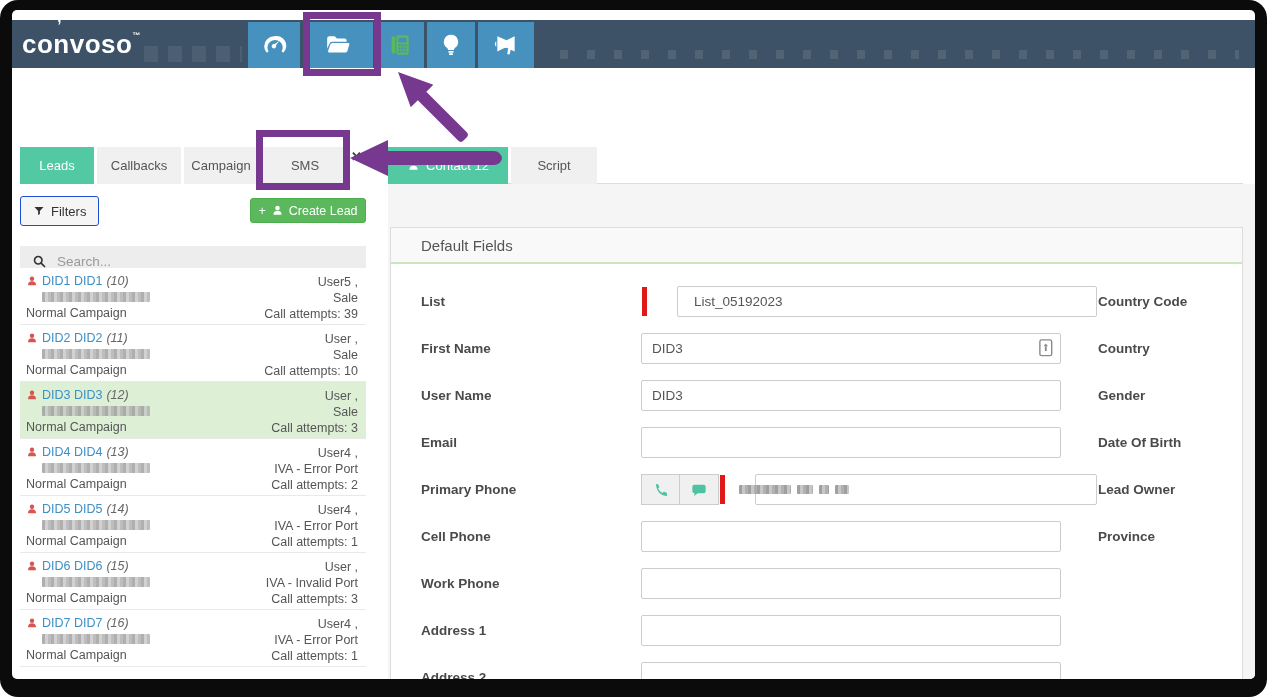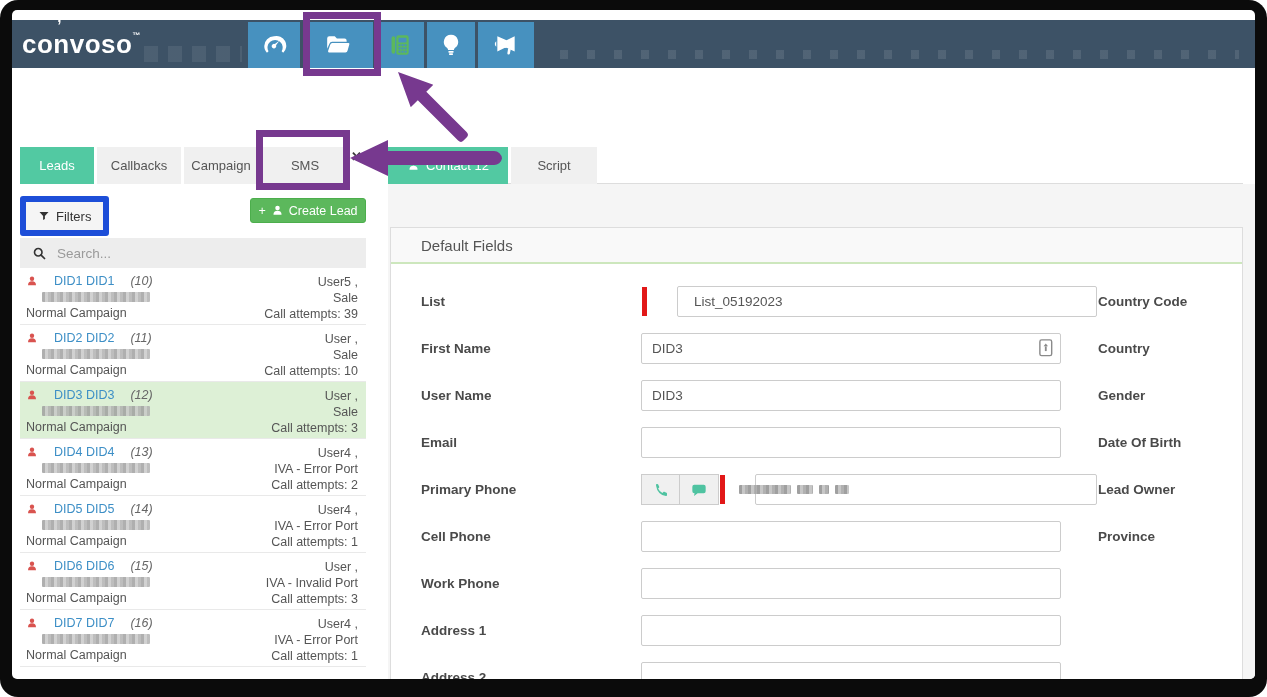--- a/index.html
+++ b/index.html
@@ -35,35 +35,35 @@
   .ltab.active { background:#52c9a2; color:#fff; }
   .tab-close { position:absolute; left:339px; top:139px; font-size:13px; font-weight:bold; color:#3a3a3a; z-index:6; cursor:pointer; }
   .rtabs { position:absolute; left:376px; top:137px; display:flex; gap:3px; z-index:5; }
   .rtab { height:37px; background:#f0f0f0; color:#555; font-size:13px; display:flex; align-items:center; justify-content:center; gap:6px; }
   .rtab.active { background:#52c9a2; color:#fff; }
   .rtab svg { width:13px; height:13px; }
   .rtabline { position:absolute; left:376px; right:12px; top:173px; height:1px; background:#ddd; }
 
   
   .btn-filters { position:absolute; left:8px; top:186px; height:28px; padding:14px 12px; background:#f5f5f5;
-    border:6px solid #1d4ed8; border-radius:3px; display:flex; align-items:center; gap:6px; font-size:13px; color:#333; cursor:pointer; }
+    border:1px solid #1d4ed8; border-radius:3px; display:flex; align-items:center; gap:6px; font-size:13px; color:#333; cursor:pointer; }
   .btn-filters svg { width:12px; height:12px; }
   .btn-create { position:absolute; left:238px; top:188px; width:116px; height:25px; background:#5cb85c; border:1px solid #4cae4c;
     border-radius:3px; color:#fff; font-size:12.5px; display:flex; align-items:center; justify-content:center; gap:5px; cursor:pointer; }
   .btn-create svg { width:13px; height:13px; }
-  .searchbar { position:absolute; left:8px; top:228px; width:346px; height:30px; background:#ededed; display:flex; align-items:center; }
+  .searchbar { position:absolute; left:8px; top:236px; width:346px; height:30px; background:#ededed; display:flex; align-items:center; }
   .searchbar svg { width:15px; height:15px; margin:0 10px 0 12px; flex:none; }
   .searchbar input { border:none; outline:none; background:transparent; font-size:13.5px; color:#555; width:100%; font-family:inherit; }
   .searchbar input::placeholder { color:#9a9a9a; }
 
   .leads-list { position:absolute; left:8px; top:258px; width:346px; }
   .lead-row { height:57px; border-bottom:1px solid #e9e9e9; padding:5px 8px 0 6px; display:flex; justify-content:space-between; cursor:pointer; background:#fff; }
   .lead-row.selected { background:#ddf0d6; }
   .lr-left { font-size:12.5px; line-height:16px; color:#555; }
-  .lr-l1 { display:flex; align-items:center; gap:16px; }
+  .lr-l1 { display:flex; align-items:center; gap:4px; }
   .lr-l1 svg { width:12px; height:12px; }
   .lead-name { color:#3d8fc6; }
   .lead-id { color:#666; font-style:italic; }
   .lead-blur { width:108px; height:10px; margin:3px 0 3px 16px; border-radius:1px; opacity:.8;
     background:repeating-linear-gradient(90deg,#9b9b9b 0 3px,#c6c6c6 3px 6px,#adadad 6px 9px); }
   .lr-right { font-size:12.5px; line-height:16px; color:#555; text-align:right; padding-top:1px; }
 
   
   .right-bg { position:absolute; left:376px; top:174px; right:0; bottom:0; background:#f5f5f5; }
   .dpanel { position:absolute; left:378px; top:217px; right:12px; bottom:-20px; background:#fff; border:1px solid #ddd; }

